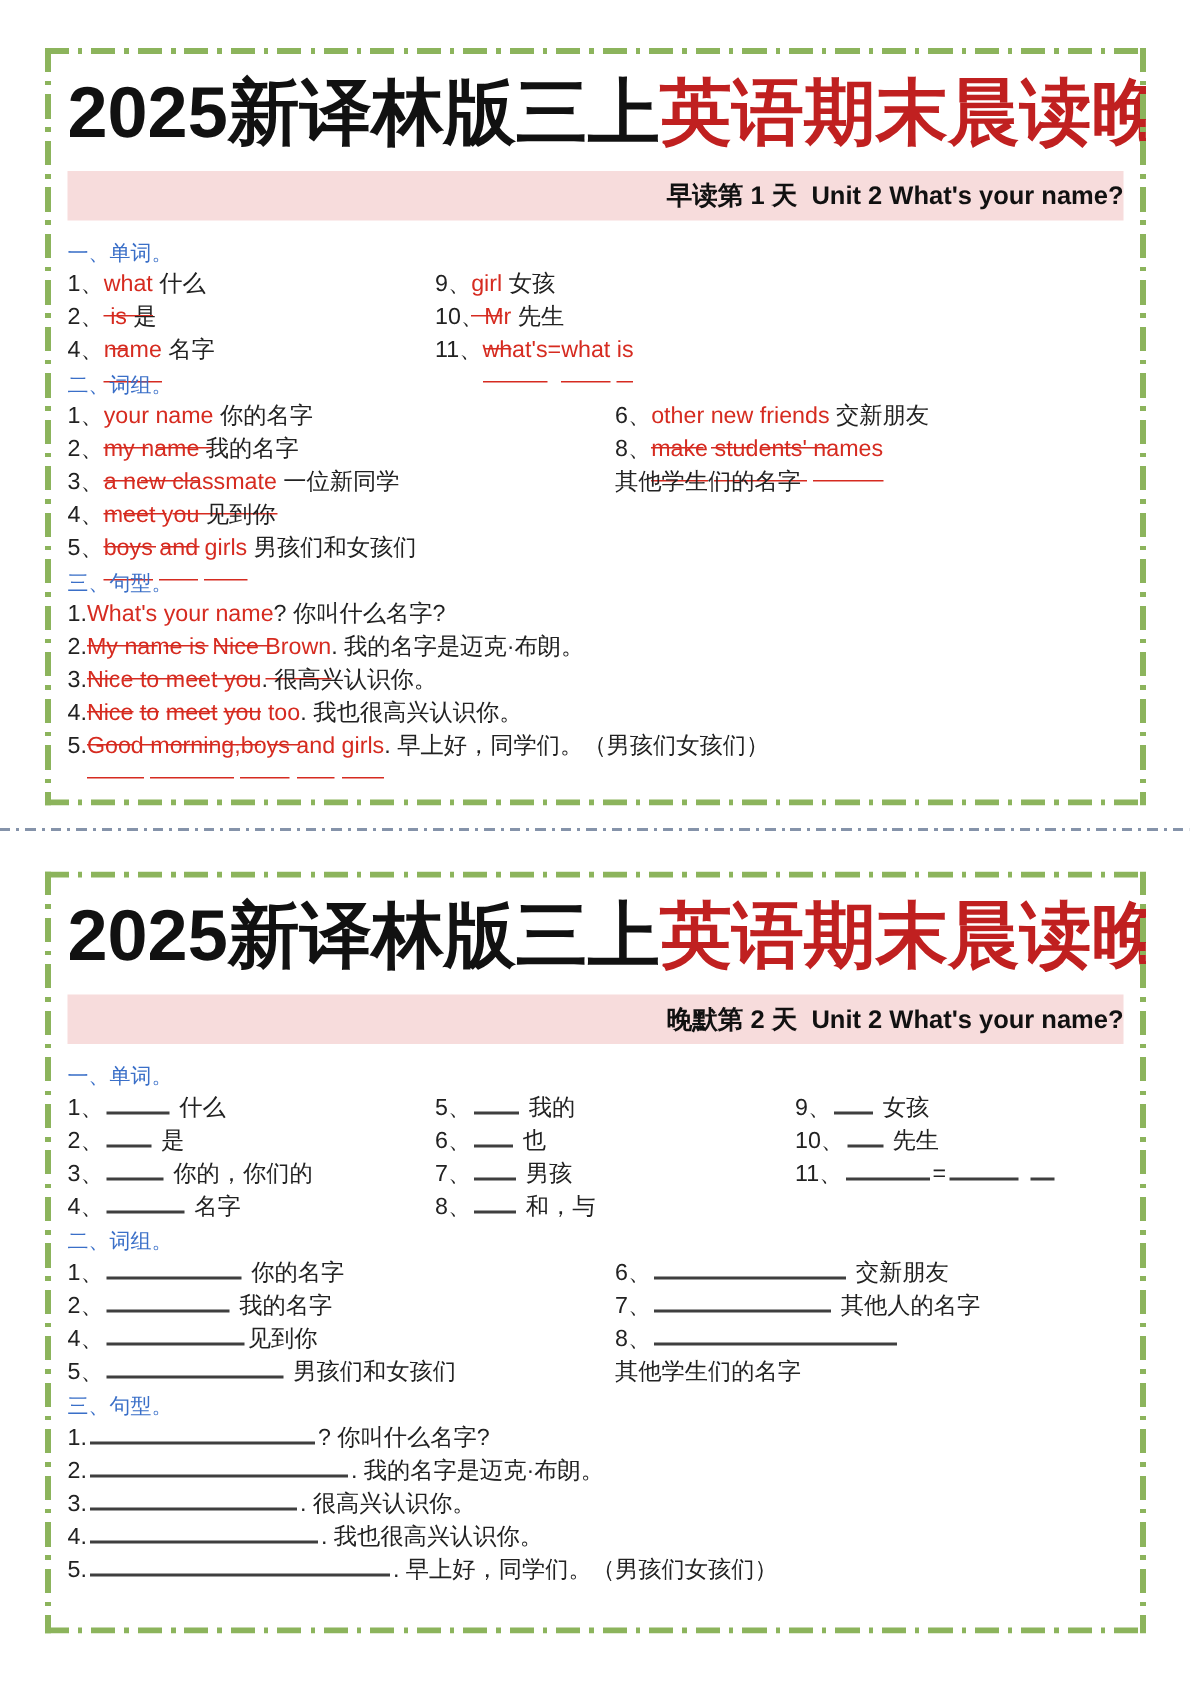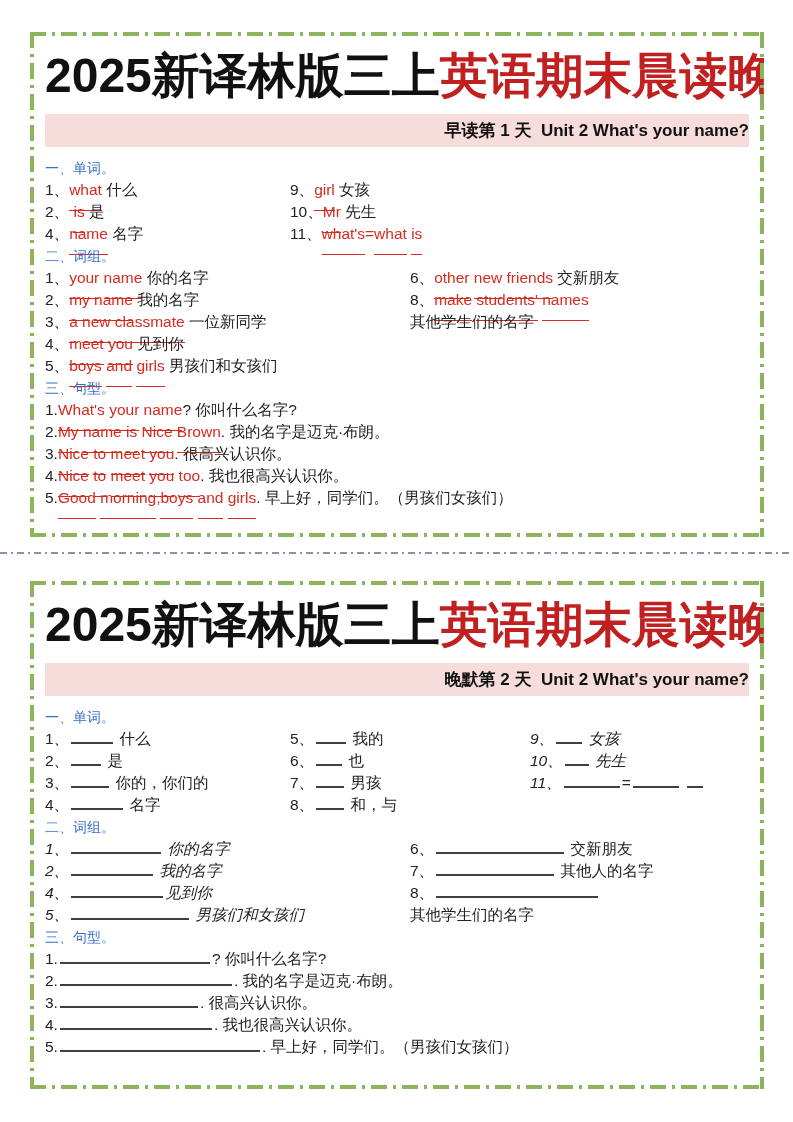--- a/index.html
+++ b/index.html
@@ -140,31 +140,31 @@
             <div class="line"><span class="txt">2、</span><span class="blank" style="width: 30px;"></span><span class="txt"> 是</span></div>
             <div class="line"><span class="txt">3、</span><span class="blank" style="width: 38px;"></span><span class="txt"> 你的，你们的</span></div>
             <div class="line"><span class="txt">4、</span><span class="blank" style="width: 52px;"></span><span class="txt"> 名字</span></div>
           </div>
           <div style="width: 240px;">
             <div class="line"><span class="txt">5、</span><span class="blank" style="width: 30px;"></span><span class="txt"> 我的</span></div>
             <div class="line"><span class="txt">6、</span><span class="blank" style="width: 26px;"></span><span class="txt"> 也</span></div>
             <div class="line"><span class="txt">7、</span><span class="blank" style="width: 28px;"></span><span class="txt"> 男孩</span></div>
             <div class="line"><span class="txt">8、</span><span class="blank" style="width: 28px;"></span><span class="txt"> 和，与</span></div>
           </div>
-          <div style="flex: 1 1 0%; font-style: italic;">
+          <div style="flex: 1 1 0%;">
             <div class="line"><span class="txt">9、</span><span class="blank" style="width: 26px;"></span><span class="txt"> 女孩</span></div>
             <div class="line"><span class="txt">10、</span><span class="blank" style="width: 24px;"></span><span class="txt"> 先生</span></div>
             <div class="line"><span class="txt">11、</span><span class="blank" style="width: 56px;"></span><span class="txt">=</span><span class="blank" style="width: 46px;"></span><span class="txt"> </span><span class="blank" style="width: 16px;"></span></div>
           </div>
         </div>
       </div>
     <div class="heading">二、词组。</div>
     <div class="sec">
         <div class="cols">
-          <div style="width: 365px; font-style: italic;">
+          <div style="width: 365px;">
             <div class="line"><span class="txt">1、</span><span class="blank" style="width: 90px;"></span><span class="txt"> 你的名字</span></div>
             <div class="line"><span class="txt">2、</span><span class="blank" style="width: 82px;"></span><span class="txt"> 我的名字</span></div>
             <div class="line"><span class="txt">4、</span><span class="blank" style="width: 92px;"></span><span class="txt">见到你</span></div>
             <div class="line"><span class="txt">5、</span><span class="blank" style="width: 118px;"></span><span class="txt"> 男孩们和女孩们</span></div>
           </div>
           <div style="flex: 1 1 0%;">
             <div class="line"><span class="txt">6、</span><span class="blank" style="width: 128px;"></span><span class="txt"> 交新朋友</span></div>
             <div class="line"><span class="txt">7、</span><span class="blank" style="width: 118px;"></span><span class="txt"> 其他人的名字</span></div>
             <div class="line"><span class="txt">8、</span><span class="blank" style="width: 162px;"></span></div>
             <div class="line"><span class="txt">其他学生们的名字</span></div>

